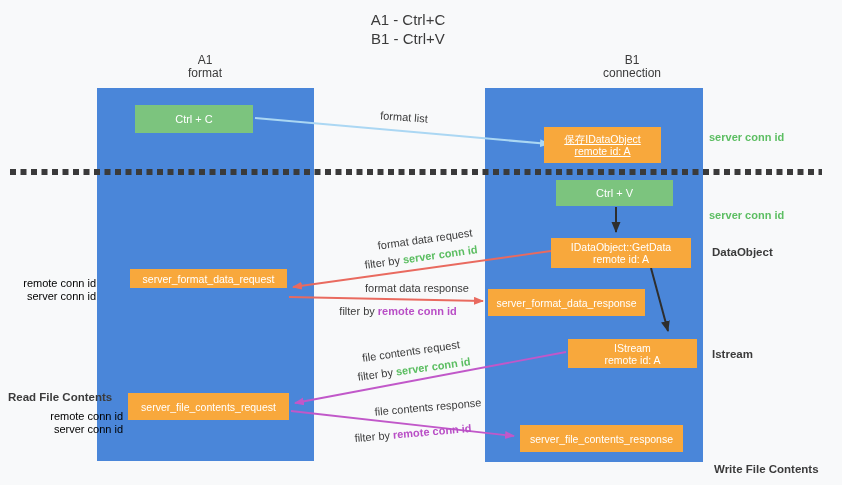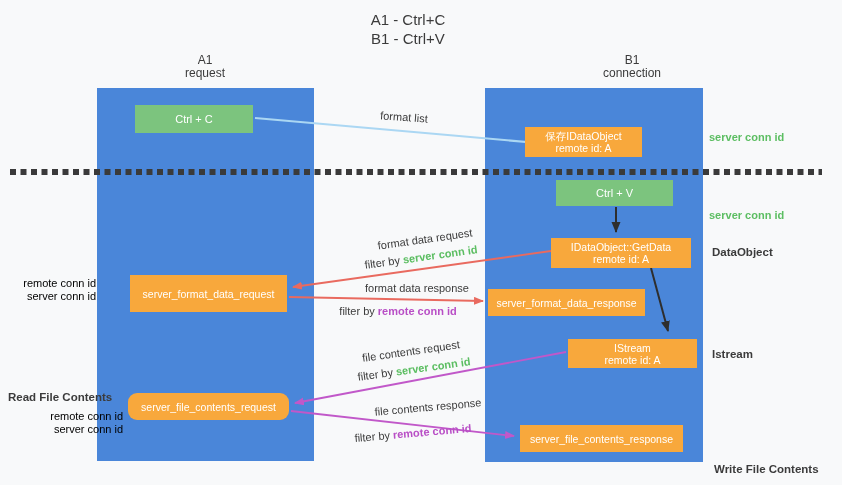--- a/index.html
+++ b/index.html
@@ -39,21 +39,21 @@
 
 <div class="stage">
 
   <div class="title layer-lbl">
     <div>A1 - Ctrl+C</div>
     <div>B1 - Ctrl+V</div>
   </div>
 
   <div class="colhead" style="left:205px;">
     <div>A1</div>
-    <div>request</div>
+    <div>format</div>
   </div>
   <div class="colhead" style="left:597px;margin-left:35px;">
     <div>B1</div>
     <div>connection</div>
   </div>
 
   <div class="lane layer-lanes" style="left:97px;top:88px;width:217px;height:373px;"></div>
   <div class="lane layer-lanes" style="left:485px;top:88px;width:218px;height:374px;"></div>
 
   <svg class="overlay layer-svg" width="842" height="485" viewBox="0 0 842 485">
@@ -86,48 +86,48 @@
 
     <line x1="566" y1="352" x2="295" y2="403" stroke="#c158c9" stroke-width="1.8" marker-end="url(#mpurple)"></line>
 
     <line x1="291" y1="411" x2="514" y2="436" stroke="#c158c9" stroke-width="1.8" marker-end="url(#mpurple)"></line>
   </svg>
 
   <div class="node green layer-nodes" style="left:135px;top:105px;width:118px;height:28px;">
     <span>Ctrl + C</span>
   </div>
 
-  <div class="node orange layer-nodes" style="left:525px;top:127px;width:117px;height:30px;">
+  <div class="node orange layer-nodes" style="left:544px;top:127px;width:117px;height:36px;text-decoration:underline;">
     <span>保存IDataObject</span>
     <span>remote id: A</span>
   </div>
 
   <div class="node green layer-nodes" style="left:556px;top:180px;width:117px;height:26px;">
     <span>Ctrl + V</span>
   </div>
 
   <div class="node orange layer-nodes" style="left:551px;top:238px;width:140px;height:30px;">
     <span>IDataObject::GetData</span>
     <span>remote id: A</span>
   </div>
 
-  <div class="node orange layer-nodes" style="left:130px;top:275px;width:157px;height:37px;">
+  <div class="node orange layer-nodes" style="left:130px;top:269px;width:157px;height:19px;">
     <span>server_format_data_request</span>
   </div>
 
   <div class="node orange layer-nodes" style="left:488px;top:289px;width:157px;height:27px;">
     <span>server_format_data_response</span>
   </div>
 
   <div class="node orange layer-nodes" style="left:568px;top:339px;width:129px;height:29px;">
     <span>IStream</span>
     <span>remote id: A</span>
   </div>
 
-  <div class="node orange layer-nodes" style="left:128px;top:393px;width:161px;height:27px;border-radius:9px;">
+  <div class="node orange layer-nodes" style="left:128px;top:393px;width:161px;height:27px;">
     <span>server_file_contents_request</span>
   </div>
 
   <div class="node orange layer-nodes" style="left:520px;top:425px;width:163px;height:27px;">
     <span>server_file_contents_response</span>
   </div>
 
   <div class="albl layer-lbl" style="left:404px;top:117px;transform:translate(-50%,-50%) rotate(4deg);">
     <span>format list</span>
   </div>

